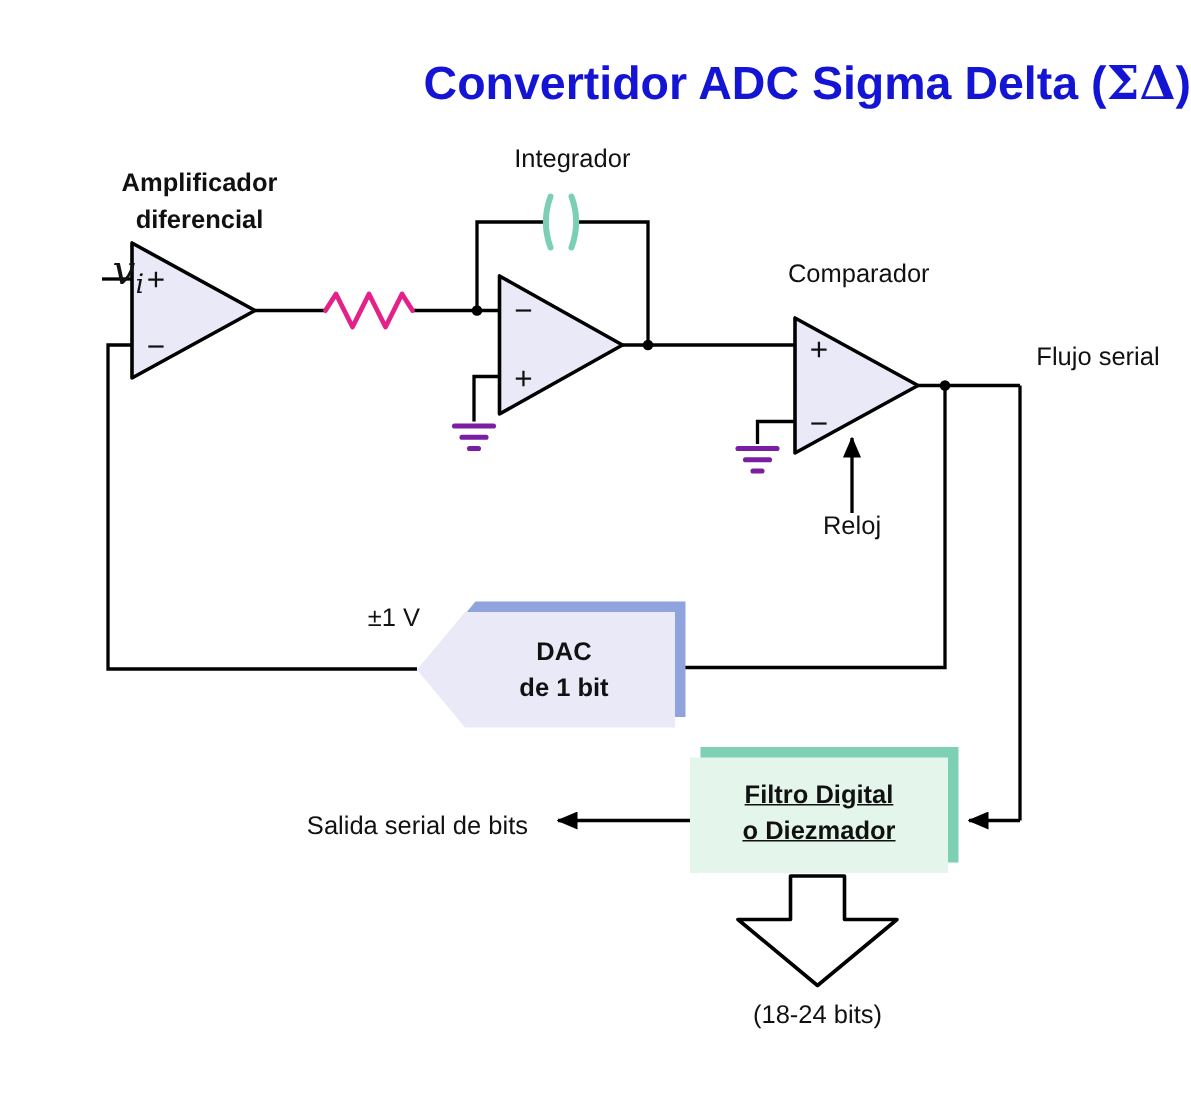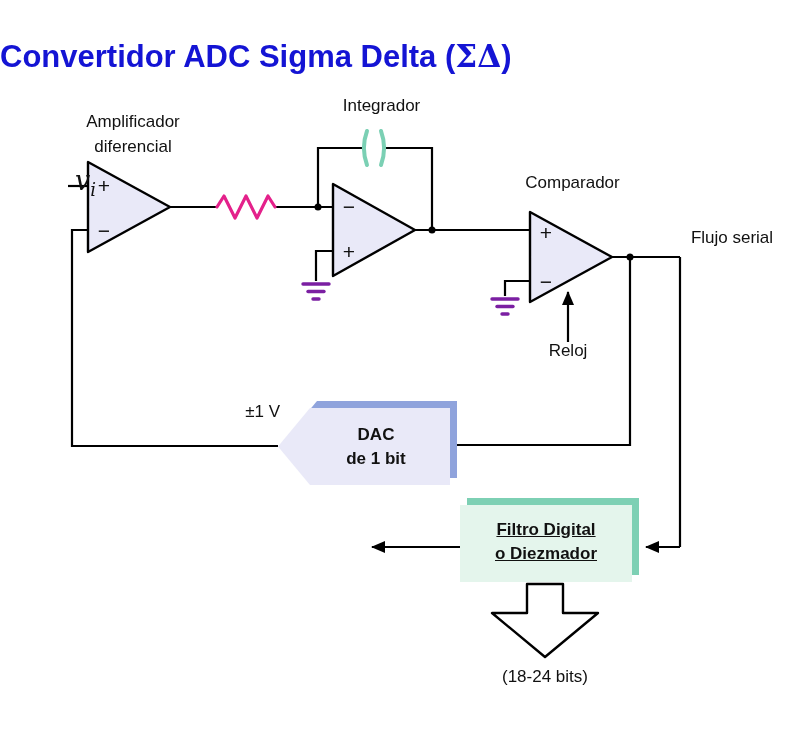--- a/index.html
+++ b/index.html
@@ -8,21 +8,21 @@
     --resistor-pink:#e4218b; --capacitor-teal:#7bd0b4; --ground-purple:#7b1fa2;
     --dac-fill:#e9e9f8; --dac-shadow:#8fa3dc; --filter-fill:#e4f5ec; --filter-shadow:#7dd0b4;
   }
   body { background:#ffffff; font-family:"Liberation Sans",sans-serif; }
   .canvas { position:relative; width:794px; height:746px; background:#fff; overflow:hidden; }
   svg.wires { position:absolute; left:0; top:0; }
   .lbl { position:absolute; color:#111; font-size:17px; line-height:25px; }
   .center { text-align:center; }
   .right { text-align:right; }
   .bold { font-weight:bold; }
-  .title { top:38px; left:0; width:100%; text-align:left; font-size:31px; line-height:36px;
+  .title { top:38px; left:0; width:100%; text-align:right; font-size:31px; line-height:36px;
            font-weight:bold; color:var(--title-blue); }
   .title .math { font-family:"DejaVu Serif",serif; }
   .vin { font-family:"DejaVu Serif",serif; font-style:italic; font-size:27px; line-height:30px; color:#111;margin-left:35px; }
   .vin sub { font-size:18px; }
   .tight { line-height:24px; }
 </style>
 </head>
 <body>
 
 <div class="canvas">
@@ -93,21 +93,21 @@
     <rect x="467" y="498" width="172" height="77" fill="var(--filter-shadow)"></rect>
     <rect x="460" y="505" width="172" height="77" fill="var(--filter-fill)"></rect>
 
     <path d="M527,584 L563,584 L563,613 L598,613 L545,657 L492,613 L527,613 Z" fill="#ffffff" stroke="#000" stroke-width="2.4" stroke-linejoin="round"></path>
   </svg>
 
   <div class="lbl title"><span>Convertidor ADC Sigma Delta (</span><span class="math">ΣΔ</span><span>)</span></div>
 
   <div class="lbl vin" style="left:40px; top:166px;"><span>v</span><sub>i</sub></div>
 
-  <div class="lbl center" style="left:58px; top:109px; width:150px;">
+  <div class="lbl center" style="left:58px; top:109px; width:150px;font-weight:bold;">
     <div>Amplificador</div>
     <div>diferencial</div>
   </div>
 
   <div class="lbl center" style="left:309px; top:93px; width:145px;">Integrador</div>
 
   <div class="lbl center" style="left:500px; top:170px; width:145px;">Comparador</div>
 
   <div class="lbl center" style="left:684px; top:225px; width:96px;">
     <div>Flujo serial</div>
@@ -120,18 +120,19 @@
   <div class="lbl center bold tight" style="left:306px; top:423px; width:140px;">
     <div>DAC</div>
     <div>de 1 bit</div>
   </div>
 
   <div class="lbl center bold tight" style="left:464px; top:518px; width:164px;text-decoration:underline;">
     <div>Filtro Digital</div>
     <div>o Diezmador</div>
   </div>
 
+  <div class="lbl right" style="left:148px; top:538px; width:204px;">Salida serial de bits</div>
 
   <div class="lbl center" style="left:420px; top:664px; width:250px; line-height:26px;">
     <div>(18-24 bits)</div>
   </div>
 
 </div>
 
 </body></html>

